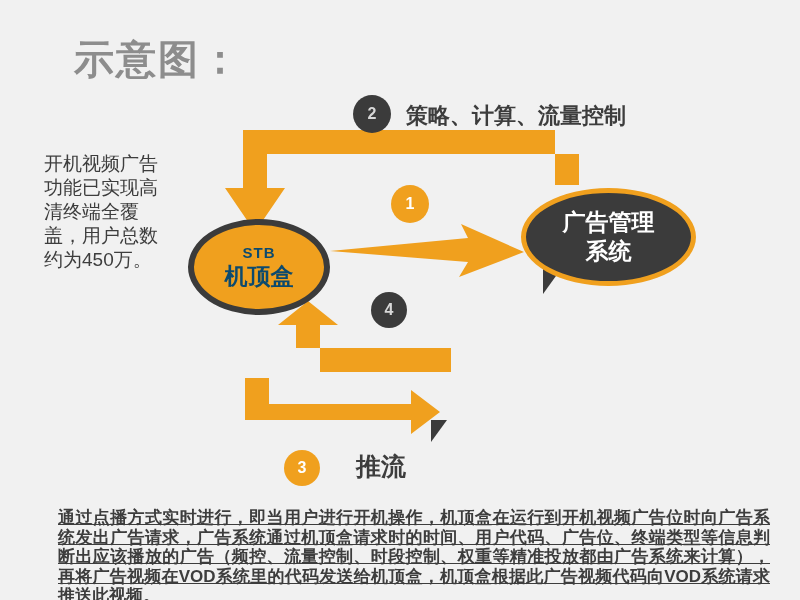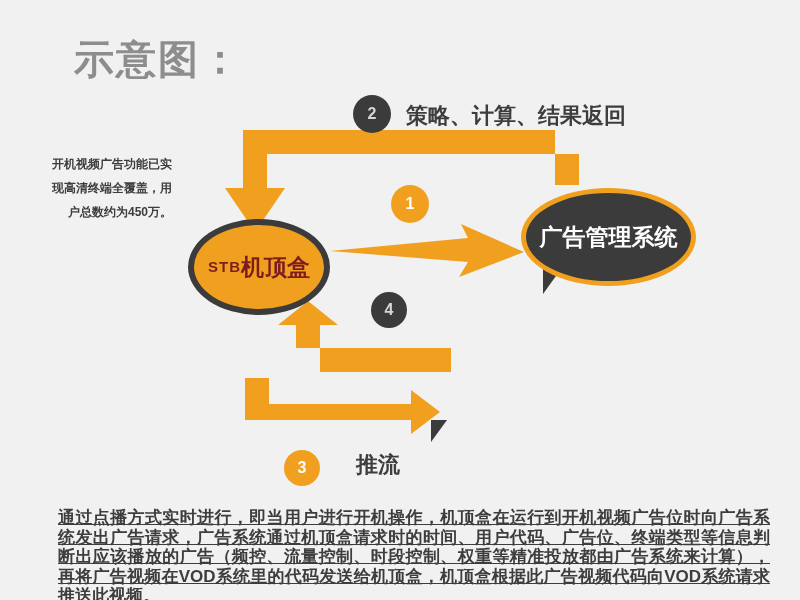--- a/index.html
+++ b/index.html
@@ -30,46 +30,46 @@
     letter-spacing: 2px;
     white-space: nowrap;
   }
 
   
   .left-note {
     position: absolute;
     left: 44px;
     top: 152px;
     width: 128px;
-    font-size: 12px;
+    font-size: 19px;
     line-height: 24px;
-    font-weight: bold;
+    font-weight: normal;
     color: #3d3d3d;
-    text-align: right;
+    text-align: left;
   }
 
   
   .node {
     position: absolute;
     box-sizing: border-box;
     display: flex;
-    flex-direction: row;
+    flex-direction: column;
     align-items: center;
     justify-content: center;
     border-radius: 50%;
     text-align: center;
   }
   .node-stb {
     left: 188px;
     top: 219px;
     width: 142px;
     height: 96px;
     background: #f0a01e;
     border: 6px solid #3b3b3b;
-    color: #7f1d1d;
+    color: #0c4a6e;
     align-items: center;
   }
   .node-stb .line-a {
     font-size: 15px;
     font-weight: bold;
     letter-spacing: 1px;
     line-height: 18px;
   }
   .node-stb .line-b {
     font-size: 23px;
@@ -147,21 +147,21 @@
 
   
   .step-label {
     position: absolute;
     font-weight: bold;
     color: #3d3d3d;
     white-space: nowrap;
   }
   .label-2 { left: 406px; top: 101px; font-size: 22px; }
   .label-4 { left: 433px; top: 300px; font-size: 24px; }
-  .label-3 { left: 356px; top: 450px; font-size: 22px; }
+  .label-3 { left: 356px; top: 450px; font-size: 25px; }
 
   
   #arrows {
     position: absolute;
     left: 0;
     top: 0;
     width: 800px;
     height: 600px;
   }
 
@@ -217,21 +217,21 @@
   <div class="node node-stb">
     <span class="line-a">STB</span>
     <span class="line-b">机顶盒</span>
   </div>
 
   <div class="tail tail-vod"></div>
 
   <div class="badge badge-orange badge-1">1</div>
 
   <div class="badge badge-dark badge-2">2</div>
-  <div class="step-label label-2">策略、计算、结果返回</div>
+  <div class="step-label label-2">策略、计算、流量控制</div>
 
   <div class="badge badge-orange badge-3">3</div>
   <div class="step-label label-3">推流</div>
 
   <div class="badge badge-dark badge-4">4</div>
 
   <div class="bottom-note">通过点播方式实时进行，即当用户进行开机操作，机顶盒在运行到开机视频广告位时向广告系统发出广告请求，广告系统通过机顶盒请求时的时间、用户代码、广告位、终端类型等信息判断出应该播放的广告（频控、流量控制、时段控制、权重等精准投放都由广告系统来计算），再将广告视频在VOD系统里的代码发送给机顶盒，机顶盒根据此广告视频代码向VOD系统请求推送此视频。</div>
 
 </div>
 

